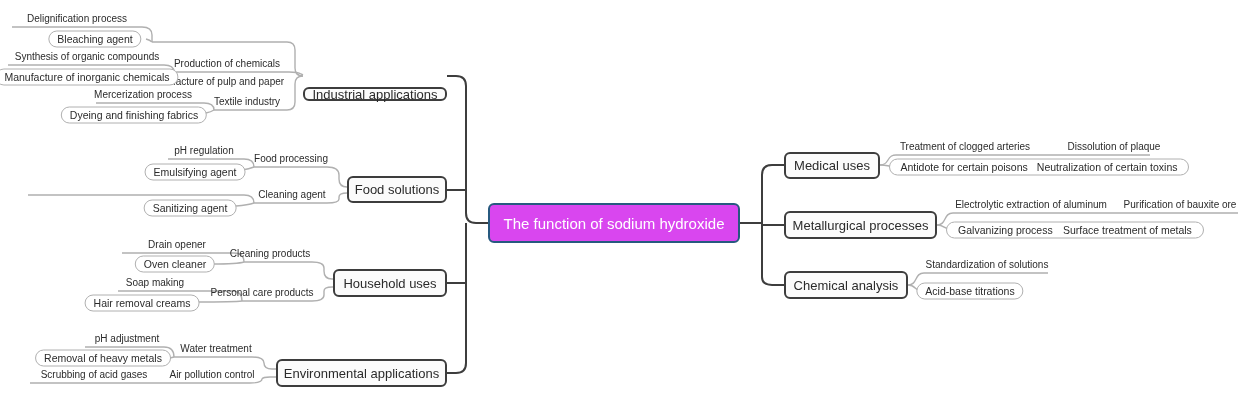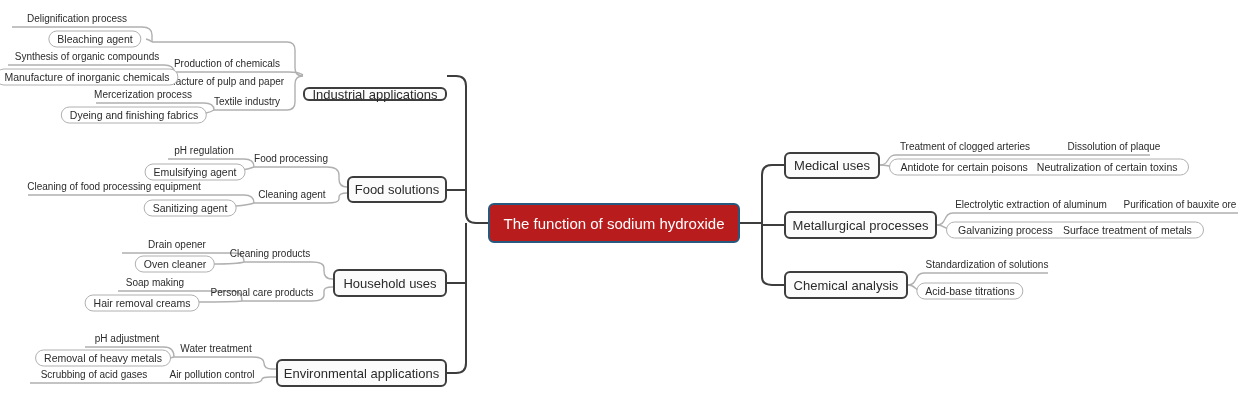--- a/index.html
+++ b/index.html
@@ -24,21 +24,21 @@
     border:1.4px solid #b0b0b0;border-radius:9px;padding:1px 6px;background:#ffffff;
   }
   .branch-box{
     position:absolute;display:flex;align-items:center;justify-content:center;
     background:#fbfbfb;border:2px solid #3d3d3d;border-radius:6px;
     font-size:13px;color:#2b2b2b;white-space:nowrap;z-index:3;box-sizing:border-box;
   }
   .central-box{
     position:absolute;display:flex;align-items:center;justify-content:center;
     border-radius:6px;font-size:15px;white-space:nowrap;z-index:3;box-sizing:border-box;
-    border:2.5px solid #27597f;background:#b91c1c;color:#ffffff;
+    border:2.5px solid #27597f;background:#d946ef;color:#ffffff;
   }
 </style>
 </head>
 <body>
 
 <div id="stage">
 
   <svg id="wires" width="1240" height="400" viewBox="0 0 1240 400">
 
     <g stroke="#3d3d3d" stroke-width="2" fill="none">
@@ -110,21 +110,20 @@
   <div class="lbl" style="left:87px;top:50px;">Synthesis of organic compounds</div>
   <div class="capsule" style="left:87px;top:77px;">Manufacture of inorganic chemicals</div>
   <div class="lbl" style="left:227px;top:57px;">Production of chemicals</div>
   <div class="lbl" style="left:143px;top:88px;">Mercerization process</div>
   <div class="capsule" style="left:134px;top:115px;">Dyeing and finishing fabrics</div>
   <div class="lbl" style="left:247px;top:95px;">Textile industry</div>
 
   <div class="lbl" style="left:204px;top:144px;">pH regulation</div>
   <div class="capsule" style="left:195px;top:172px;">Emulsifying agent</div>
   <div class="lbl" style="left:291px;top:152px;">Food processing</div>
-  <div class="lbl" style="left:114px;top:180px;">Cleaning of food processing equipment</div>
   <div class="capsule" style="left:190px;top:208px;">Sanitizing agent</div>
   <div class="lbl" style="left:292px;top:188px;">Cleaning agent</div>
 
   <div class="lbl" style="left:177px;top:238px;">Drain opener</div>
   <div class="capsule" style="left:175px;top:264px;">Oven cleaner</div>
   <div class="lbl" style="left:270px;top:247px;">Cleaning products</div>
   <div class="lbl" style="left:155px;top:276px;">Soap making</div>
   <div class="capsule" style="left:142px;top:303px;">Hair removal creams</div>
   <div class="lbl" style="left:262px;top:286px;">Personal care products</div>
 

